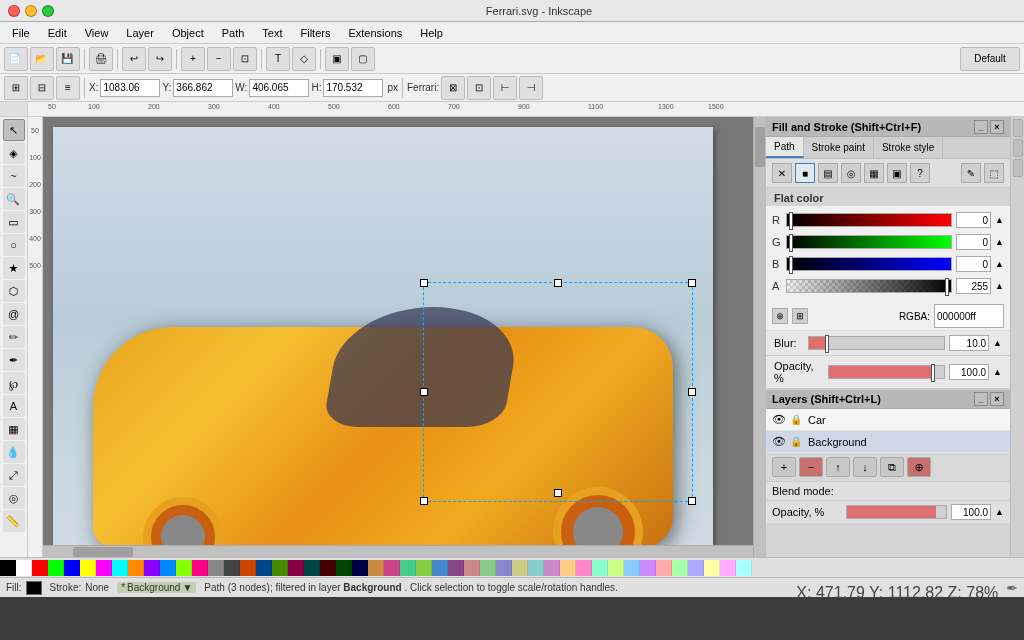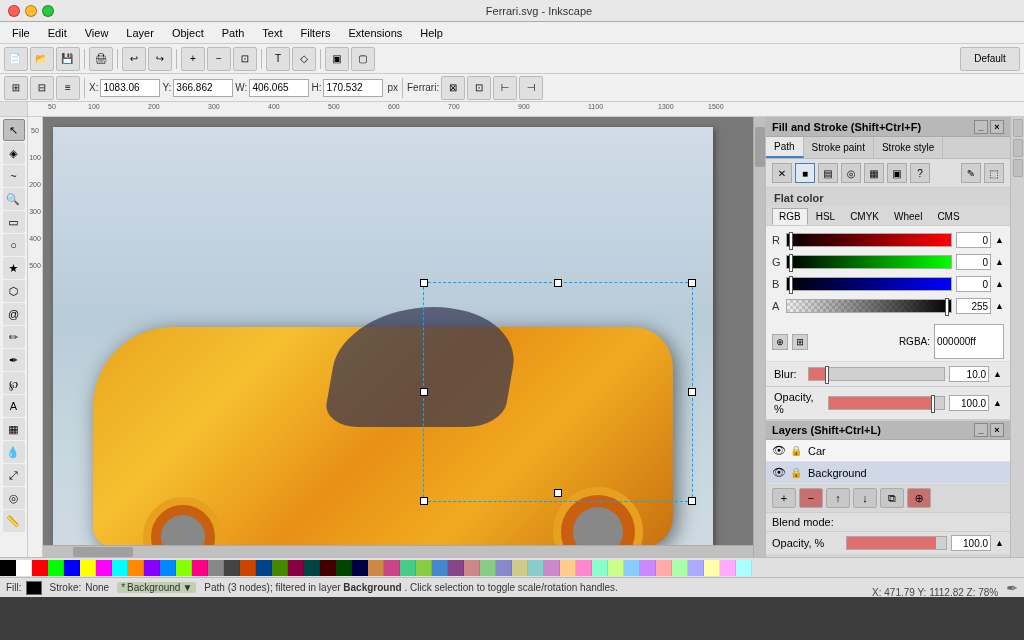--- a/index.html
+++ b/index.html
@@ -293,21 +293,21 @@
 
     .slider-thumb {
       position: absolute;
       top: -2px;
       width: 4px; height: 18px;
       background: white;
       border: 1px solid #555;
       left: 2px;
     }
     .rgba-value-input {
-      width: 70px; height: 35px;
+      width: 70px; height: 24px;
       border: 1px solid #aaa;
       font-size: 10px;
       padding: 0 2px;
       background: white;
     }
 
     
     .blur-row {
       display: flex;
       align-items: center;
@@ -459,21 +459,21 @@
     }
     .status-fill {
       display: flex; align-items: center; gap: 4px;
     }
     .status-color-box {
       width: 16px; height: 14px;
       background: black;
       border: 1px solid #666;
     }
     .status-text { flex: 1; font-size: 10px; }
-    .status-coords { font-size: 10px; color: #444; margin-top: 10px; }
+    .status-coords { font-size: 16px; color: #444; margin-top: 10px; }
 
     
     .palette-bar {
       height: 20px;
       background: #e0e0e0;
       border-top: 1px solid #bbb;
       display: flex;
       align-items: center;
       overflow: hidden;
     }
@@ -703,27 +703,20 @@
       <div class="fill-icon-btn" title="Pattern">▦</div>
       <div class="fill-icon-btn" title="Swatch">▣</div>
       <div class="fill-icon-btn" title="Unknown">?</div>
       <div style="flex:1"></div>
       <div class="fill-icon-btn">✎</div>
       <div class="fill-icon-btn">⬚</div>
     </div>
 
     <div class="flat-color-label">Flat color</div>
 
-    <div class="color-model-tabs">
-      <div class="cm-tab active">RGB</div>
-      <div class="cm-tab">HSL</div>
-      <div class="cm-tab">CMYK</div>
-      <div class="cm-tab">Wheel</div>
-      <div class="cm-tab">CMS</div>
-    </div>
 
     <div class="color-sliders">
 
       <div class="color-row">
         <span class="color-label">R</span>
         <div class="color-slider-track slider-r">
           <div class="slider-thumb" style="left:2px;"></div>
         </div>
         <input class="color-input" value="0" style="">
         <span style="font-size:9px;">▲</span>

